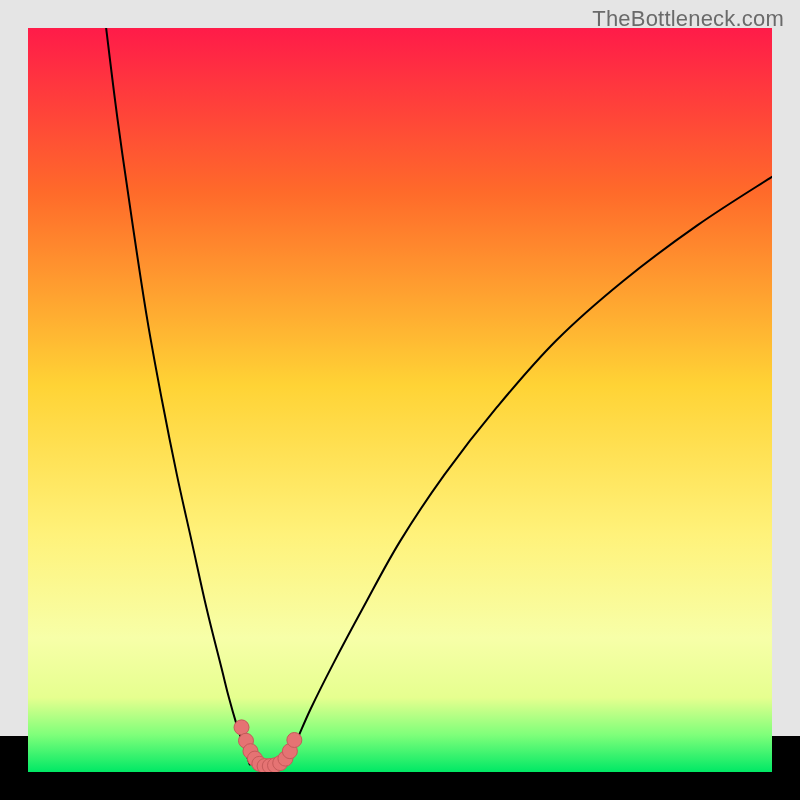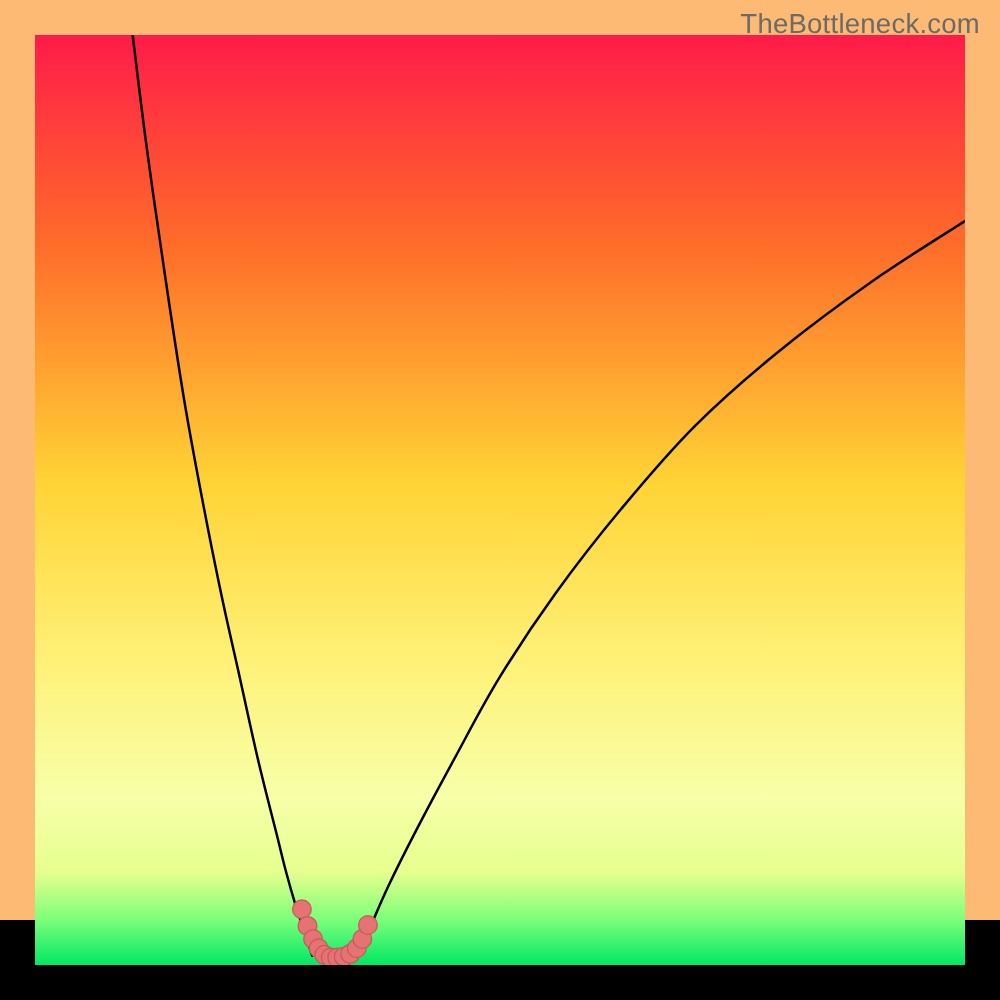--- a/index.html
+++ b/index.html
@@ -10,21 +10,21 @@
     background: #000;
     font-family: Arial, Helvetica, sans-serif;
     overflow: hidden;
   }
   .frame {
     position: absolute;
     left: 0;
     top: 0;
     width: 800px;
     height: 736px;
-    background: #fdba74;
+    background: #e5e5e5;
   }
   .plot {
     position: absolute;
     left: 28px;
     top: 28px;
     width: 744px;
     height: 744px;
   }
   .watermark {
     position: absolute;

